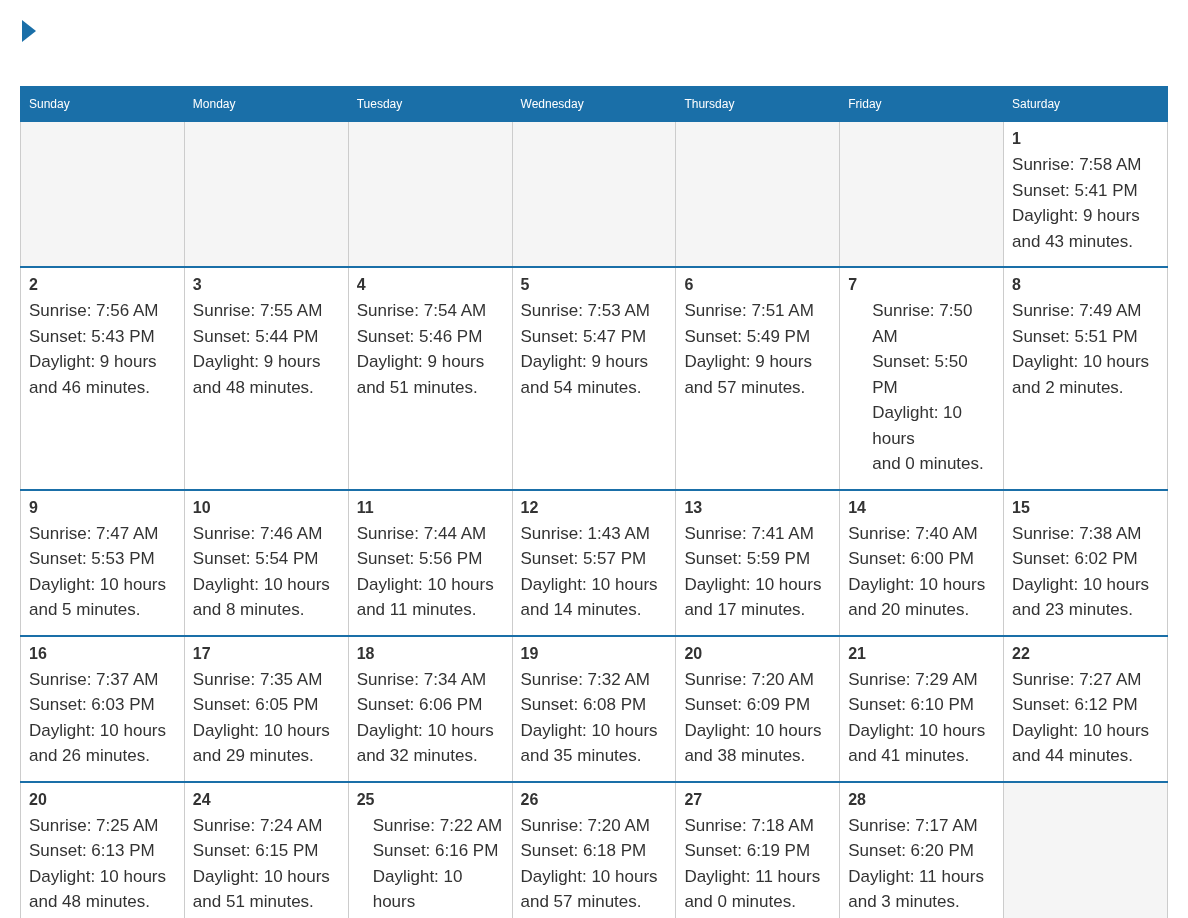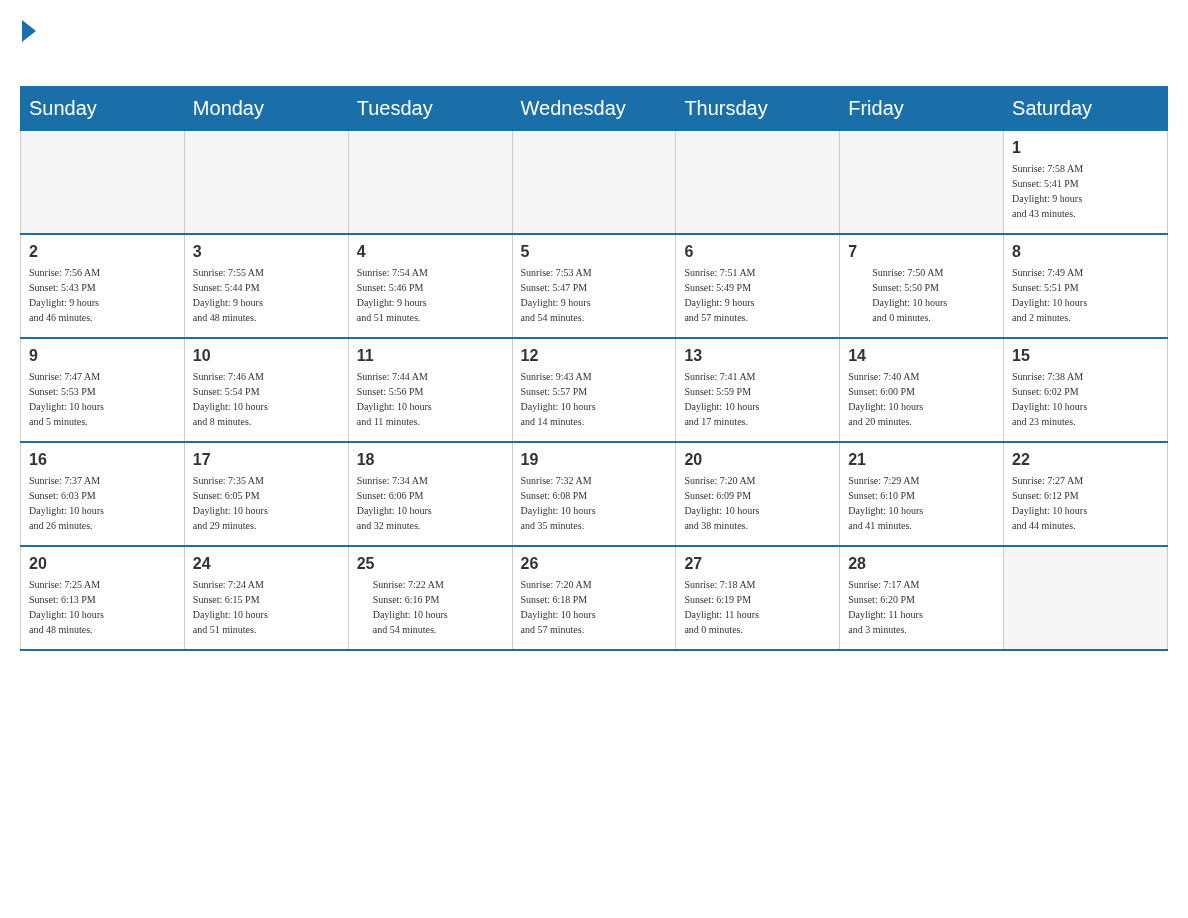--- a/index.html
+++ b/index.html
@@ -37,21 +37,21 @@
     .calendar-table {
       width: 100%;
       border-collapse: collapse;
     }
     .calendar-table thead tr {
       background-color: #1a6fa8;
     }
     .calendar-table thead th {
       color: #fff;
       padding: 10px 8px;
-      font-size: 20px;
+      font-size: 12px;
       font-weight: normal;
       text-align: left;
       border: 1px solid #1a6fa8;
     }
     .calendar-table tbody tr {
       border-bottom: 2px solid #1a6fa8;
     }
     .calendar-table tbody td {
       vertical-align: top;
       padding: 8px 8px 12px 8px;
@@ -67,24 +67,23 @@
       background: #fff;
     }
     .day-number {
       font-size: 16px;
       font-weight: bold;
       display: block;
       margin-bottom: 4px;
       color: #333;
     }
     .day-info {
-      font-size: 10px;
+      font-size: 17px;
       line-height: 1.5;
       color: #333;
-      font-family: Liberation Serif, serif;
     }
     .empty-cell {
       background: #f5f5f5 !important;
     }
     .logo-wrapper {
       display: flex;
       align-items: center;
     }
     .logo-text-general {
       font-size: 24px;
@@ -223,21 +222,21 @@
         </td>
         <td>
           <span class="day-number">11</span>
           <div class="day-info" style="white-space: pre-line;">Sunrise: 7:44 AM
 Sunset: 5:56 PM
 Daylight: 10 hours
 and 11 minutes.</div>
         </td>
         <td>
           <span class="day-number">12</span>
-          <div class="day-info" style="white-space: pre-line;">Sunrise: 9:43 AM
+          <div class="day-info" style="white-space: pre-line;">Sunrise: 1:43 AM
 Sunset: 5:57 PM
 Daylight: 10 hours
 and 14 minutes.</div>
         </td>
         <td>
           <span class="day-number">13</span>
           <div class="day-info" style="white-space: pre-line;">Sunrise: 7:41 AM
 Sunset: 5:59 PM
 Daylight: 10 hours
 and 17 minutes.</div>

